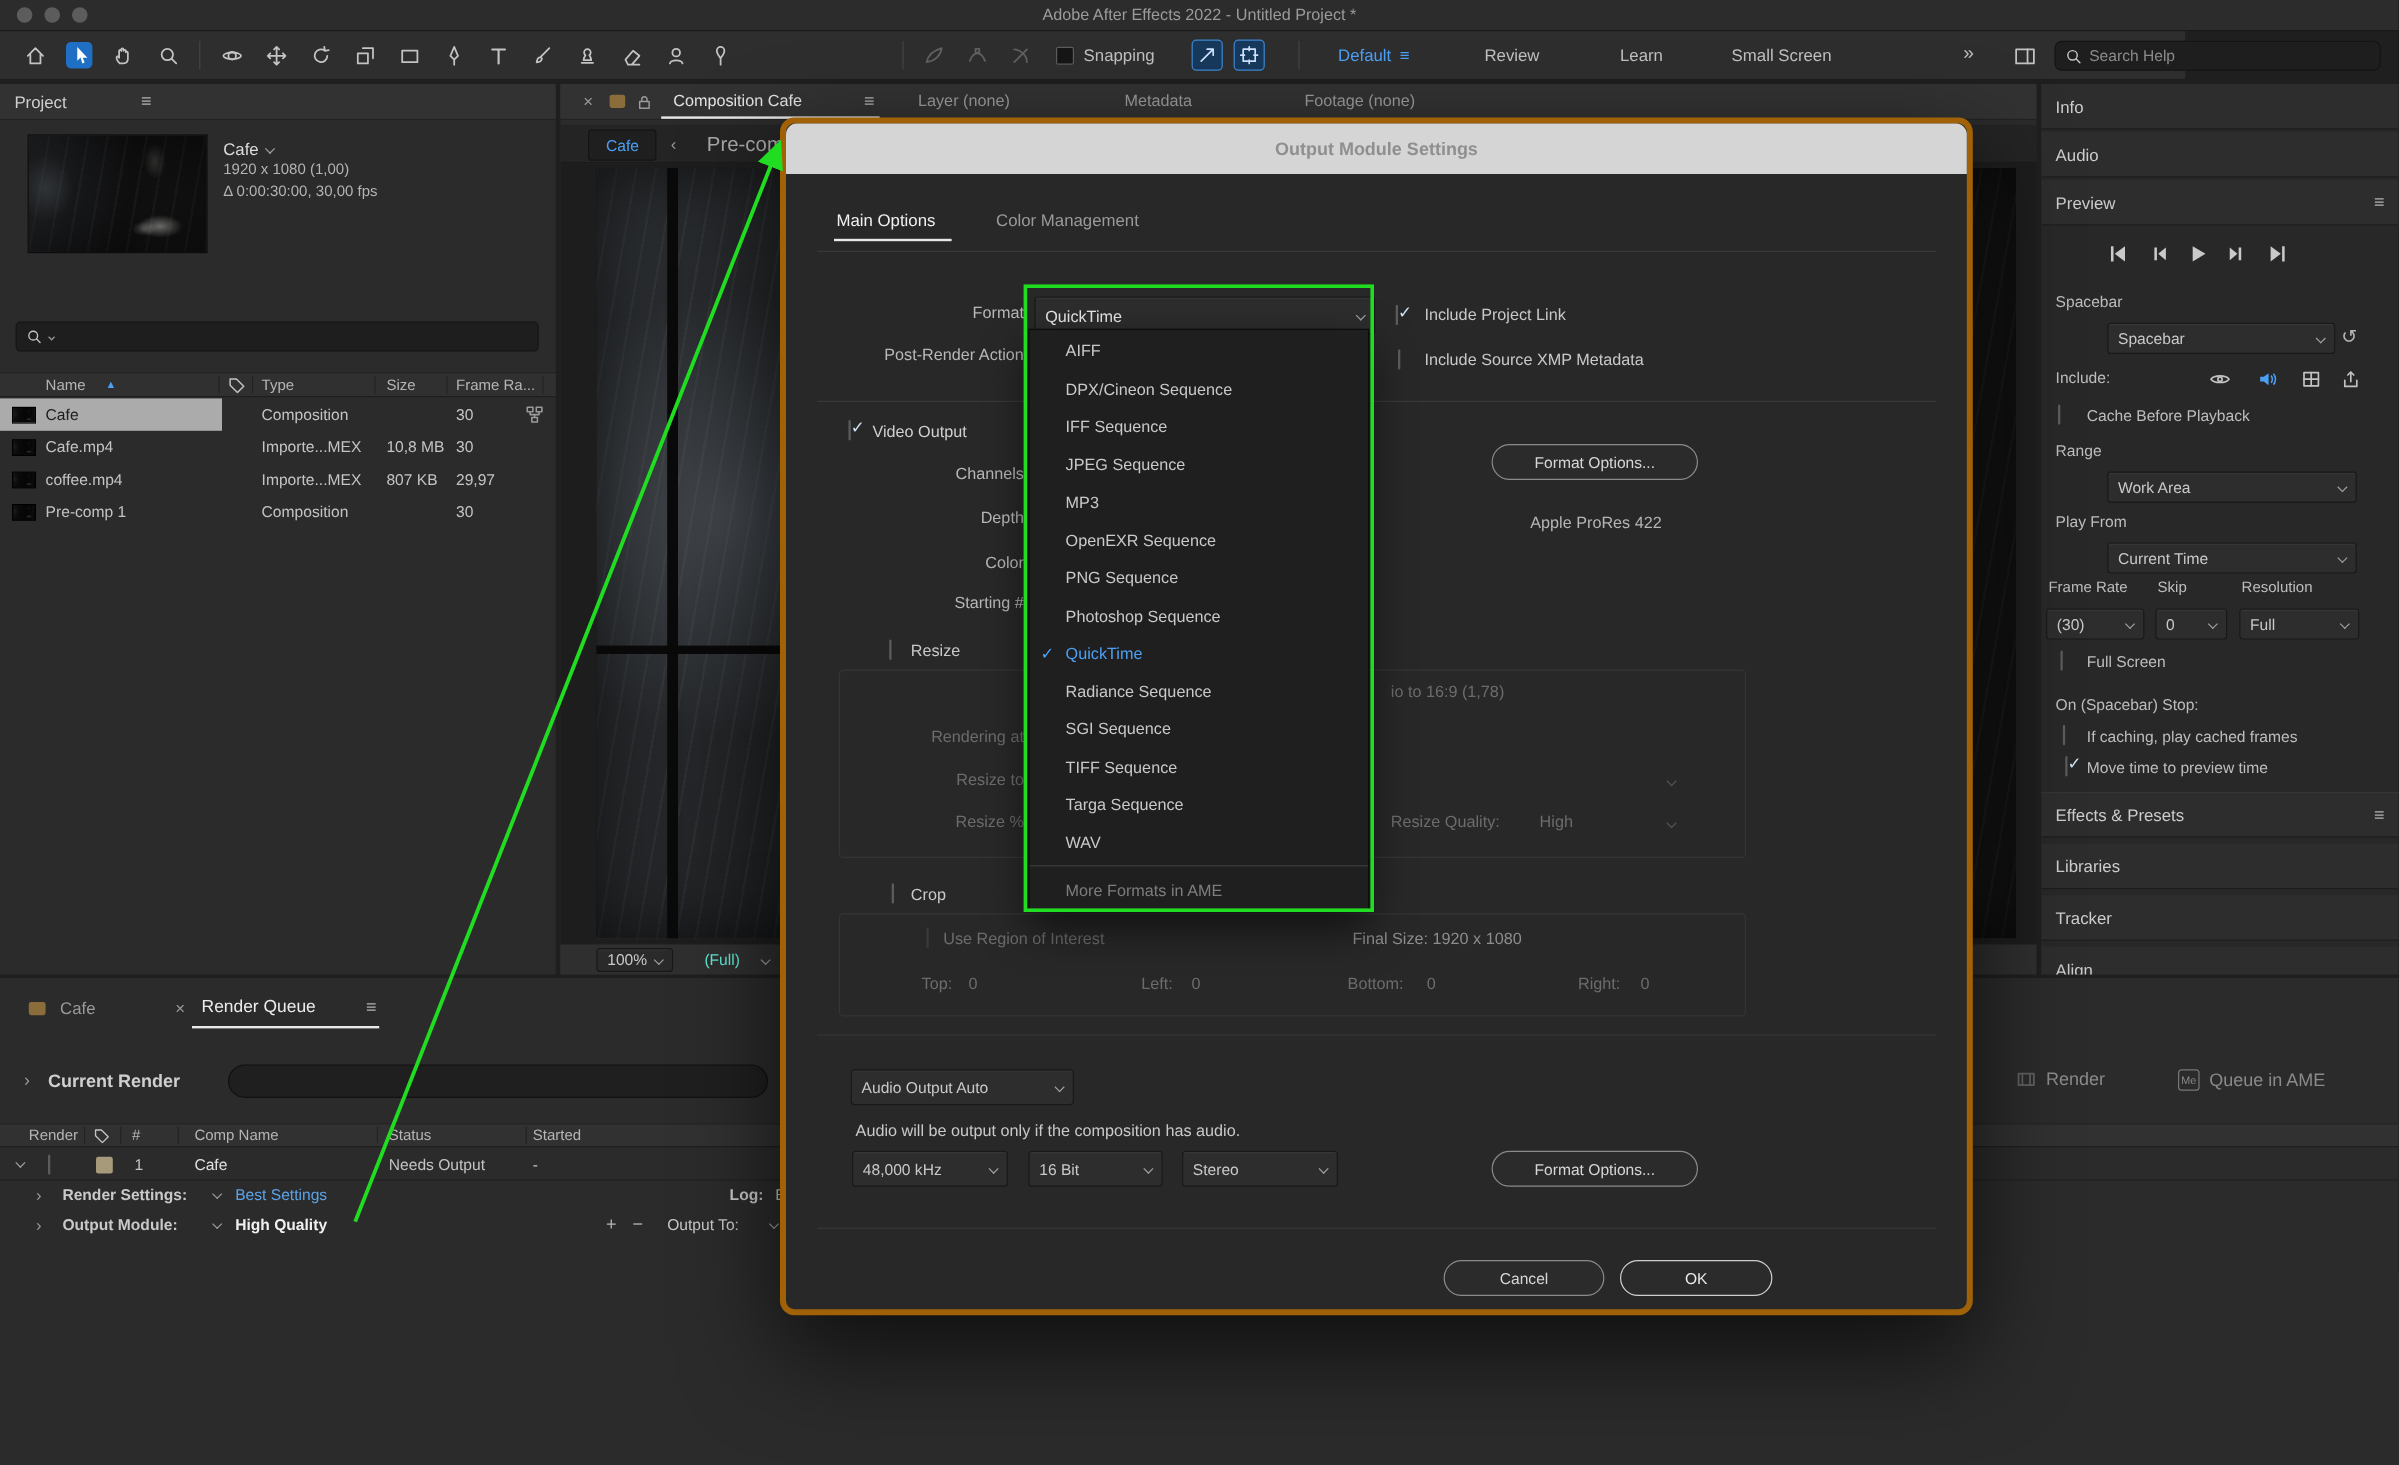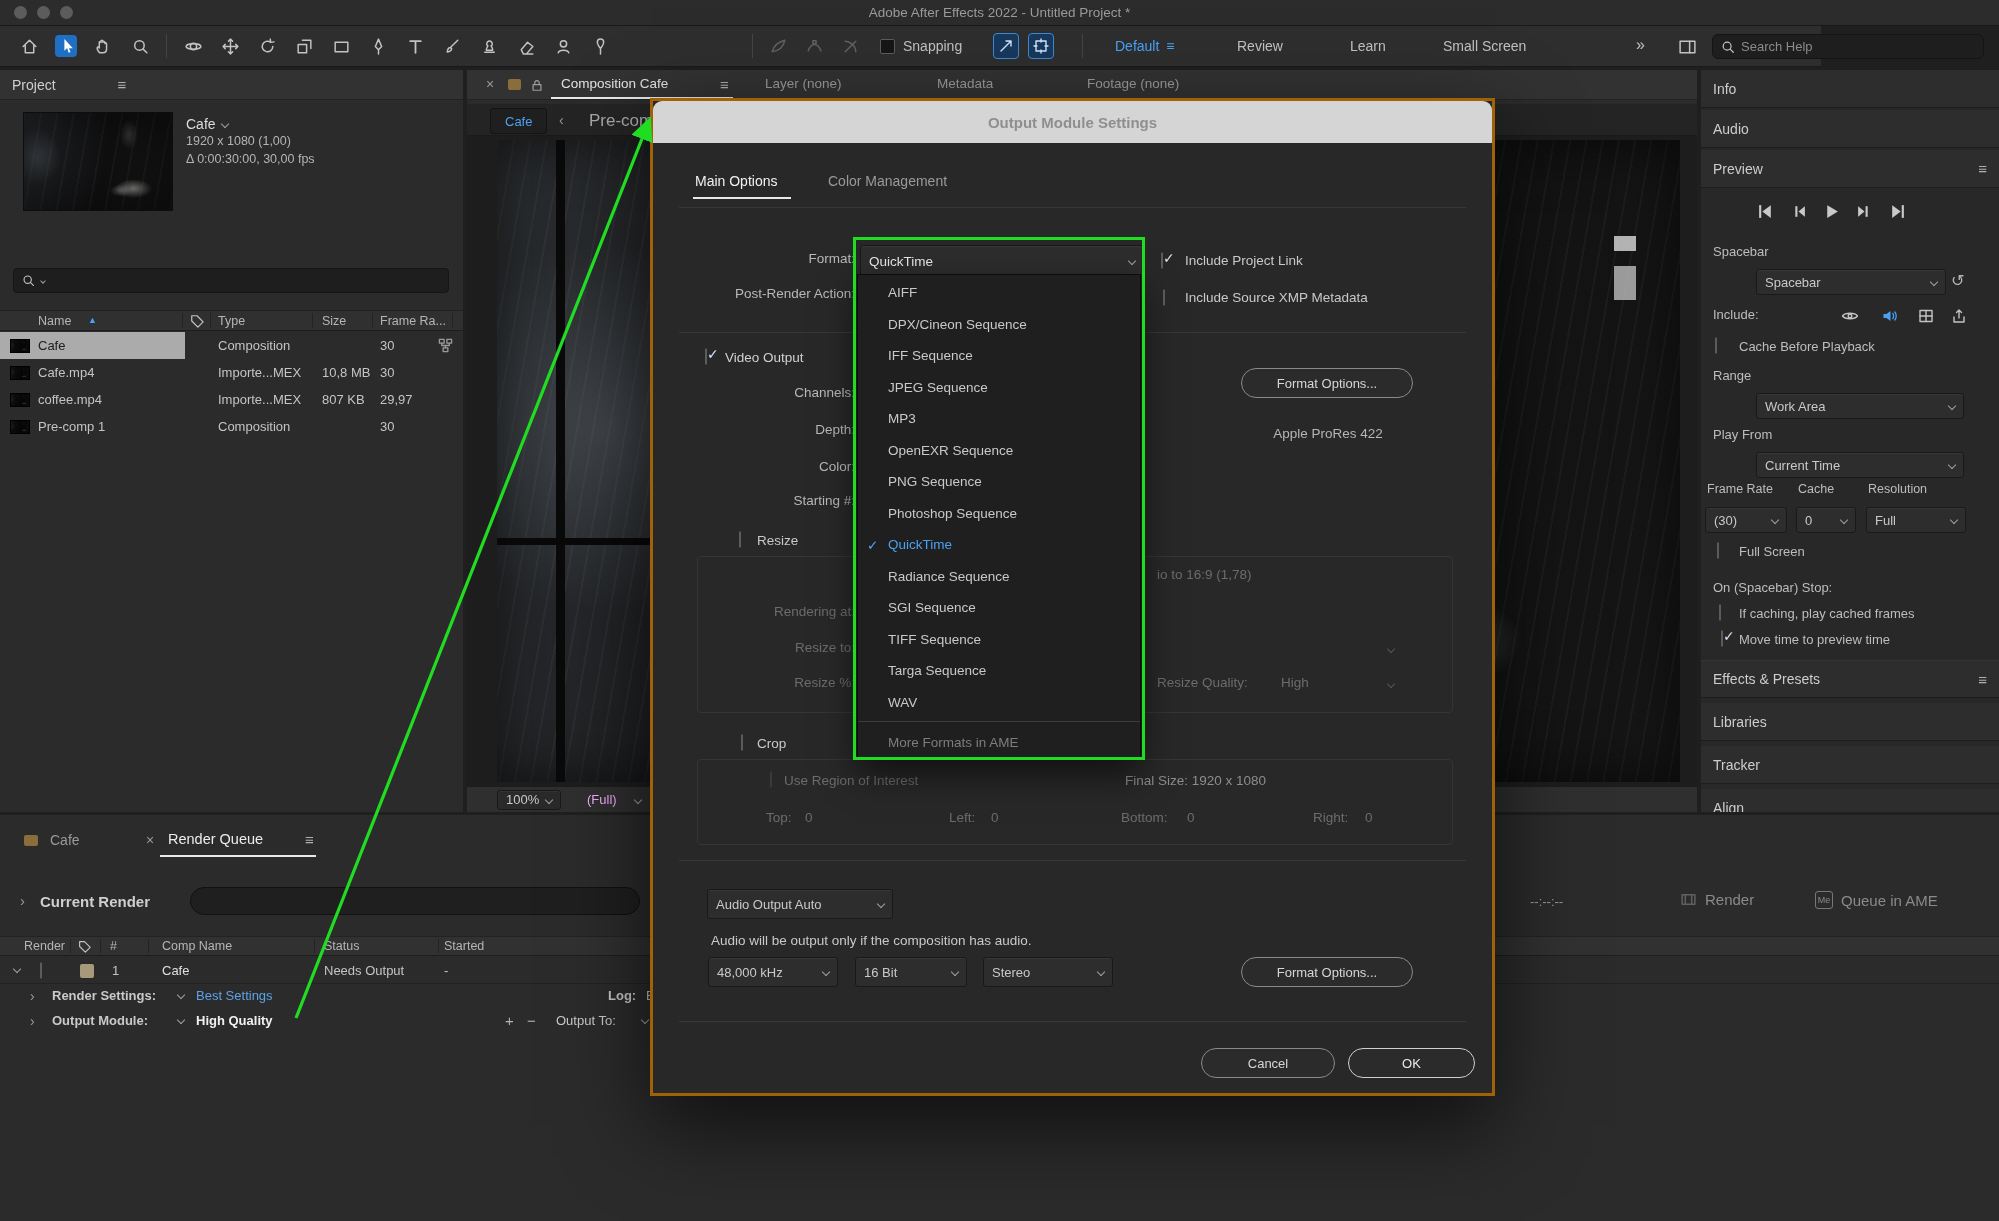--- a/index.html
+++ b/index.html
@@ -44,21 +44,21 @@
   
   .cb{width:15px;height:15px;background:#161616;border:1px solid #5c5c5c;border-radius:2px;position:relative;flex:none}
   .cb.checked::after{content:"✓";position:absolute;left:1px;top:-3px;font-size:14px;font-weight:bold;color:#cfe3f5}
   .cb.dis{border-color:#3a3a3a;background:#222}
   
   .pillbtn{border:1px solid #8a8a8a;border-radius:15px;color:#d6d6d6;display:flex;align-items:center;justify-content:center;font-size:13px;background:#2b2b2b}
   
   .dockhdr{position:absolute;left:0;width:298px;height:38px;background:#2d2d2d;border-bottom:1px solid #1d1d1d;display:flex;align-items:center;padding:0 12px;font-size:14px;color:#cdcdcd}
   .dlabel{position:absolute;color:#bdbdbd;font-size:13px}
   
-  .dialog{position:absolute;left:650px;top:98px;width:845px;height:998px;background:#282828;border:3px solid #a16207;border-radius:0;box-shadow:0 30px 80px rgba(0,0,0,.65);z-index:20}
+  .dialog{position:absolute;left:650px;top:98px;width:994px;height:998px;background:#282828;border:5px solid #a16207;border-radius:12px;box-shadow:0 30px 80px rgba(0,0,0,.65);z-index:20}
   .dlg-title{position:absolute;left:0;top:0;width:100%;height:42px;background:#d5d5d5;border-radius:9px 9px 0 0;display:flex;align-items:center;justify-content:center;color:#8f8f8f;font-size:15px;font-weight:bold}
   .rlab{position:absolute;left:22px;width:180px;text-align:right;color:#b8b8b8;font-size:13.5px}
   .rlab.dis,.dtext.dis{color:#6c6c6c}
   .dtext{position:absolute;color:#b8b8b8;font-size:13.5px}
   .hr{position:absolute;left:26px;right:26px;height:1px;background:#383838}
   .grp{position:absolute;border:1px solid #353535;border-radius:4px}
   
   .fmenu{position:absolute;left:857px;top:274px;width:284px;z-index:30;background:#1f1f1f;border:1px solid #0c0c0c;box-shadow:0 14px 34px rgba(0,0,0,.6);padding-top:2px}
   .fm-item{height:31.5px;display:flex;align-items:center;padding-left:30px;position:relative;color:#c9c9c9;font-size:13.5px}
   .fm-item.sel{color:#4ba0f5}
@@ -341,21 +341,21 @@
         <div class="abs" style="left:33%;bottom:0;width:120px;height:46%;background:linear-gradient(#131313,#0a0a0a);border-radius:8px 8px 0 0"></div>
         <div class="abs" style="right:44px;top:96px;width:22px;height:15px;background:#cfcfcf;opacity:.85"></div>
         <div class="abs" style="right:44px;top:126px;width:22px;height:34px;background:#bdbdbd;opacity:.8"></div>
       </div>
     </div>
     <div class="abs" style="left:0;top:716px;width:100%;height:26px;background:#2f2f2f;border-top:1px solid #1c1c1c;display:flex;align-items:center;gap:26px;padding-left:30px">
       <span class="dd" style="height:20px;width:64px;background:#2a2a2a">
           <span>100%</span>
           <span class="chev"></span>
         </span>
-      <span style="display:inline-flex;align-items:center;gap:18px;color:#f0abfc">
+      <span style="display:inline-flex;align-items:center;gap:18px;color:#5eead4">
           <span>(Full)</span>
           <span class="chev" style="margin-left:0"></span>
         </span>
     </div>
   </div>
 
   <div class="panel" style="left:1701px;top:70px;width:298px;height:742px;background:#282828;overflow:hidden">
     <div class="dockhdr" style="top:0">
         <span>Info</span>
       </div>
@@ -423,21 +423,21 @@
     <div class="dd abs" style="left:55px;top:323px;width:208px;height:26px">
         <span>Work Area</span>
         <span class="chev"></span>
       </div>
     <span class="dlabel" style="left:12px;top:357px">Play From</span>
     <div class="dd abs" style="left:55px;top:382px;width:208px;height:26px">
         <span>Current Time</span>
         <span class="chev"></span>
       </div>
     <span class="dlabel" style="left:6px;top:412px;font-size:12.5px">Frame Rate</span>
-    <span class="dlabel" style="left:97px;top:412px;font-size:12.5px">Cache</span>
+    <span class="dlabel" style="left:97px;top:412px;font-size:12.5px">Skip</span>
     <span class="dlabel" style="left:167px;top:412px;font-size:12.5px">Resolution</span>
     <div class="dd abs" style="left:4px;top:437px;width:82px;height:26px">
         <span>(30)</span>
         <span class="chev"></span>
       </div>
     <div class="dd abs" style="left:95px;top:437px;width:60px;height:26px">
         <span>0</span>
         <span class="chev"></span>
       </div>
     <div class="dd abs" style="left:165px;top:437px;width:100px;height:26px">

